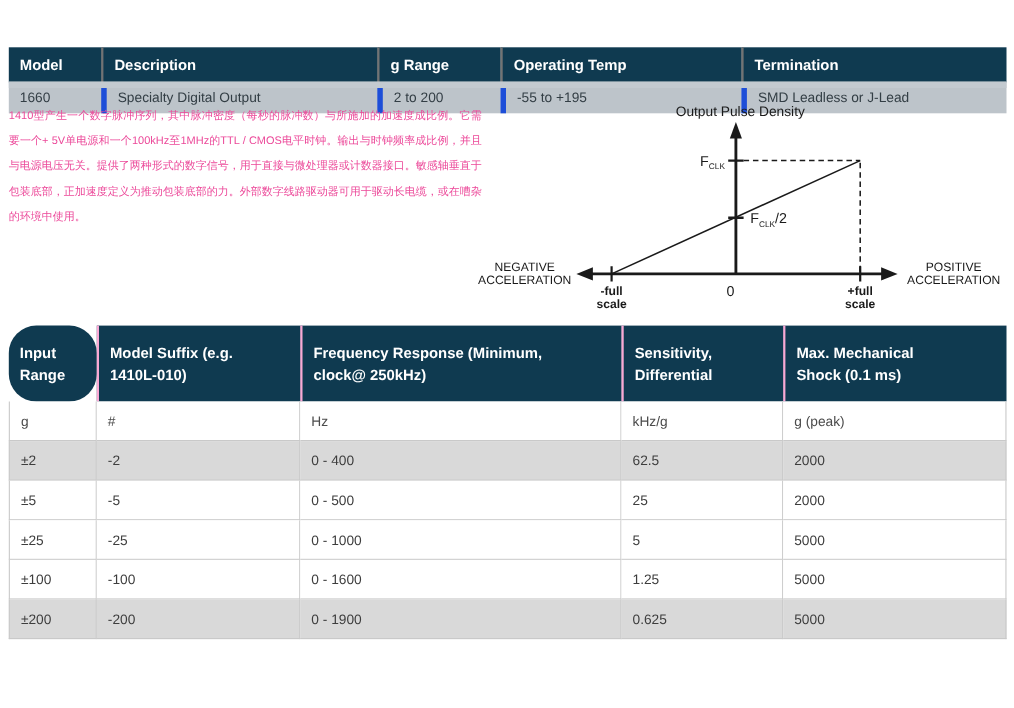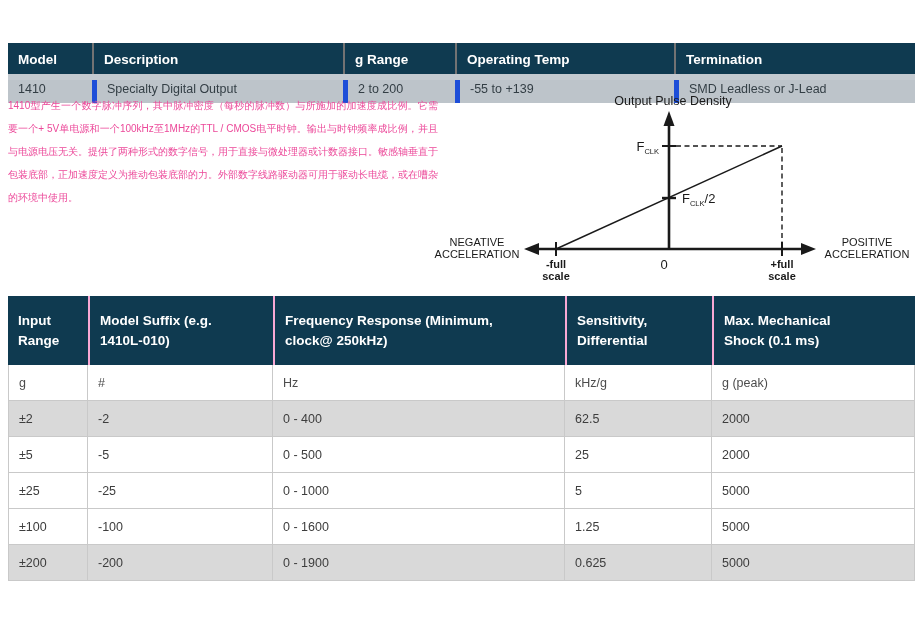--- a/index.html
+++ b/index.html
@@ -31,21 +31,21 @@
   
   .diagram{position:absolute;left:430px;top:90px;}
   .diagram text{fill:#1a1a1a;font-family:"Liberation Sans","DejaVu Sans",sans-serif;}
   
   .spec-table{position:absolute;left:8px;top:296px;width:907px;}
   .spec-table th{
     background:#0f3a50;color:#fff;font-size:13.5px;font-weight:bold;text-align:left;
     height:57px;padding:6px 8px 6px 10px;vertical-align:middle;border-left:2px solid #f9a8d4;
     line-height:1.45;
   }
-  .spec-table th:first-child{border-left:none;}
+  .spec-table th:first-child{border-left:none;border-radius:25px;}
   .spec-table th .hwrap{display:inline-block;}
   .spec-table td{
     font-size:12.5px;color:#3d3d3d;height:35px;padding:0 0 0 10px;vertical-align:middle;
     border-right:1px solid #c9c9c9;border-bottom:1px solid #c9c9c9;background:#fff;
     white-space:nowrap;overflow:hidden;
   }
   .spec-table td:first-child{border-left:1px solid #c9c9c9;}
   .spec-table tr.units td{color:#4c4c4c;}
   .spec-table tr.alt td{background:#d9d9d9;}
 </style>
@@ -66,24 +66,24 @@
       <tr>
         <th>Model</th>
         <th>Description</th>
         <th>g Range</th>
         <th>Operating Temp</th>
         <th>Termination</th>
       </tr>
     </thead>
     <tbody>
       <tr>
-        <td>1410</td>
+        <td>1660</td>
         <td>Specialty Digital Output</td>
         <td>2 to 200</td>
-        <td>-55 to +139</td>
+        <td>-55 to +195</td>
         <td>SMD Leadless or J-Lead</td>
       </tr>
     </tbody>
   </table>
   <div class="top-strip"></div>
 
   <div class="desc">1410型产生一个数字脉冲序列，其中脉冲密度（每秒的脉冲数）与所施加的加速度成比例。它需要一个+ 5V单电源和一个100kHz至1MHz的TTL / CMOS电平时钟。输出与时钟频率成比例，并且与电源电压无关。提供了两种形式的数字信号，用于直接与微处理器或计数器接口。敏感轴垂直于包装底部，正加速度定义为推动包装底部的力。外部数字线路驱动器可用于驱动长电缆，或在嘈杂的环境中使用。</div>
 
   <svg class="diagram" width="492" height="195" viewBox="0 0 492 195">
 

